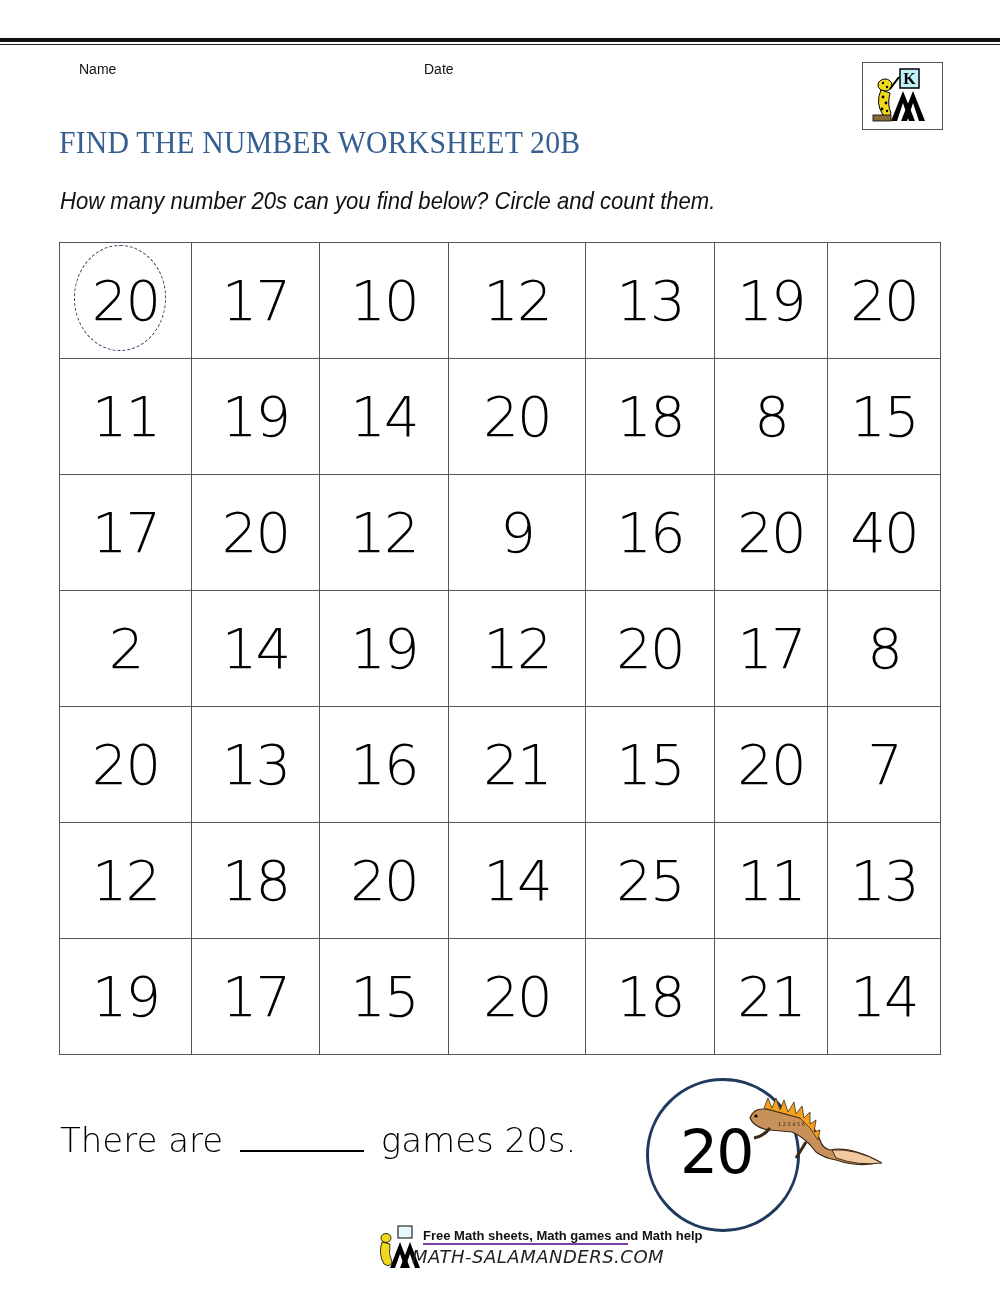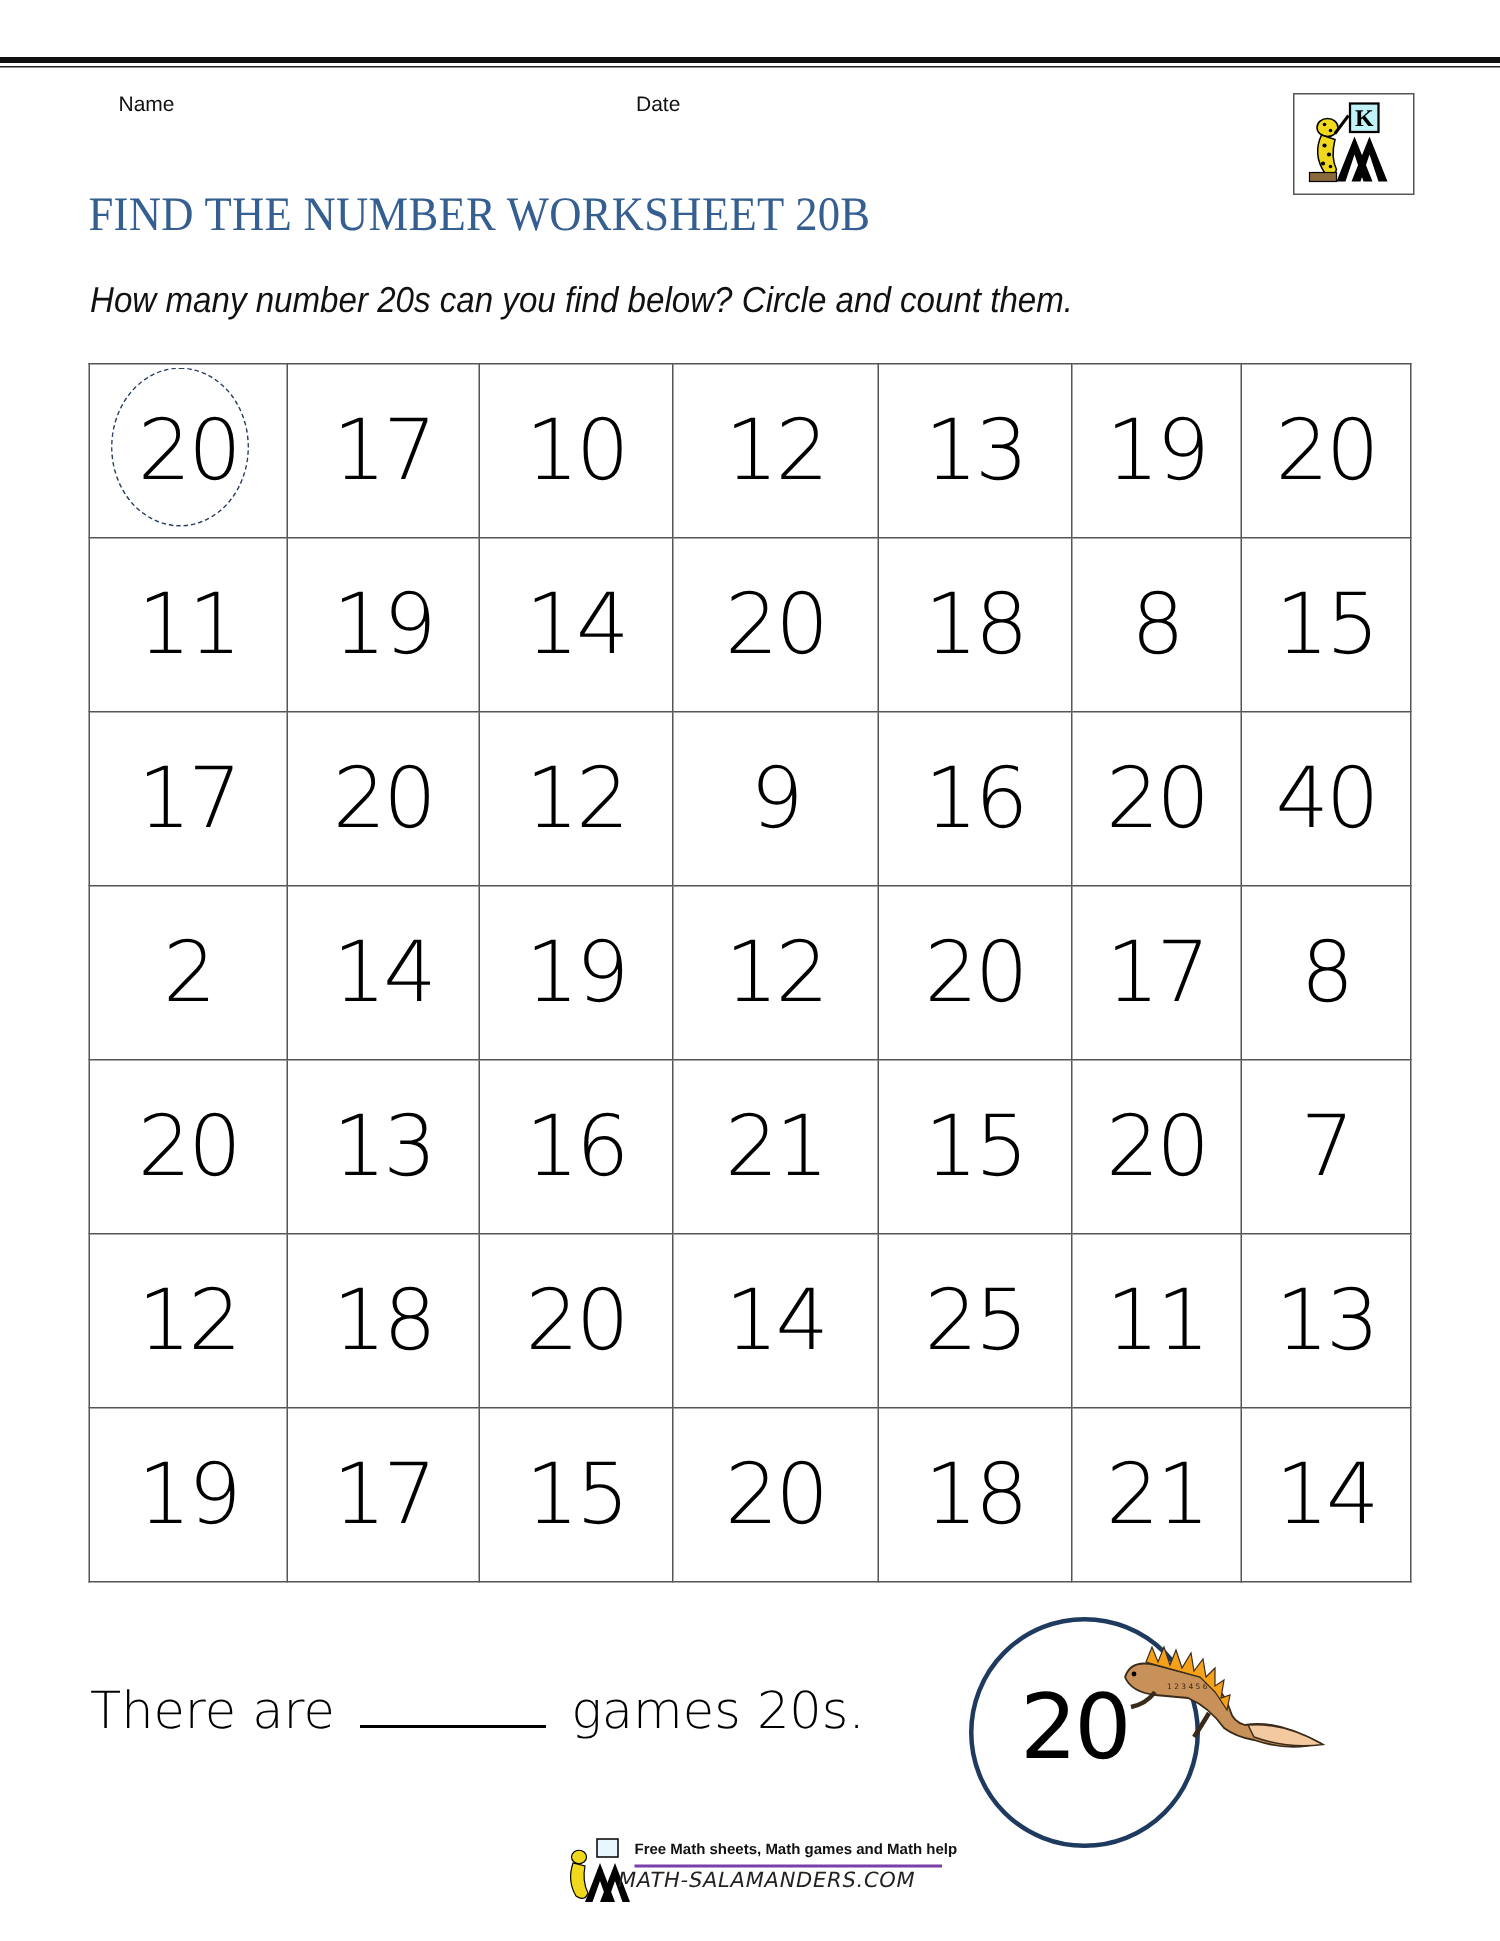--- a/index.html
+++ b/index.html
@@ -12,23 +12,23 @@
   .instructions { position: absolute; left: 60px; top: 187px; font-family: "Liberation Sans", sans-serif; font-style: italic; font-size: 24px; color: #111; transform: scaleX(0.92); transform-origin: left top; white-space: nowrap; }
   table.grid { position: absolute; left: 59px; top: 242px; border-collapse: collapse; }
   table.grid td { border: 1px solid #555; text-align: center; vertical-align: middle; padding: 0; height: 115px; font-family: "DejaVu Sans", sans-serif; font-weight: 300; font-size: 56px; letter-spacing: -2px; color: #000; position: relative; }
   .dashed-circle { position: absolute; left: 14px; top: 2px; width: 92px; height: 106px; border: 1.5px dashed #2a3f60; border-radius: 50%; box-sizing: border-box; pointer-events: none; }
   .answer-line { position: absolute; left: 60px; top: 1120px; font-family: "DejaVu Sans", sans-serif; font-size: 34px; font-weight: 300; color: #000; white-space: nowrap; }
   .answer-blank { display: inline-block; width: 124px; border-bottom: 2px solid #000; height: 30px; margin: 0 6px; vertical-align: baseline; }
   .target-circle { position: absolute; left: 646px; top: 1078px; width: 154px; height: 154px; border: 3px solid #1f3a5f; border-radius: 50%; box-sizing: border-box; }
   .target-number { position: absolute; left: 680px; top: 1117px; font-family: "DejaVu Sans", sans-serif; font-size: 60px; letter-spacing: -2px; color: #000; }
   .salamander { position: absolute; left: 740px; top: 1088px; width: 150px; height: 80px; }
   .footer { position: absolute; left: 372px; top: 1224px; width: 260px; height: 46px; }
-  .footer-tagline { position: absolute; left: 51px; top: 4px; font-family: "Liberation Sans", sans-serif; font-weight: bold; font-size: 10px; color: #111; white-space: nowrap; }
+  .footer-tagline { position: absolute; left: 51px; top: 4px; font-family: "Liberation Sans", sans-serif; font-weight: bold; font-size: 13px; color: #111; white-space: nowrap; }
   .footer-rule { position: absolute; left: 51px; top: 19px; width: 205px; height: 2px; background: #7b3fa8; }
-  .footer-site { position: absolute; left: 40px; top: 22px; font-family: "DejaVu Sans", sans-serif; font-size: 14px; letter-spacing: 0.5px; color: #222; font-style: italic; white-space: nowrap; }
+  .footer-site { position: absolute; left: 40px; top: 22px; font-family: "DejaVu Sans", sans-serif; font-size: 18px; letter-spacing: 0.5px; color: #222; font-style: italic; white-space: nowrap; }
 </style>
 </head>
 <body>
 
 <div class="top-rule-thick"></div>
 <div class="top-rule-thin"></div>
 
 <div class="label-small" style="left:59px;margin-left:20px;">Name</div>
 <div class="label-small" style="left:424px;">Date</div>
 

